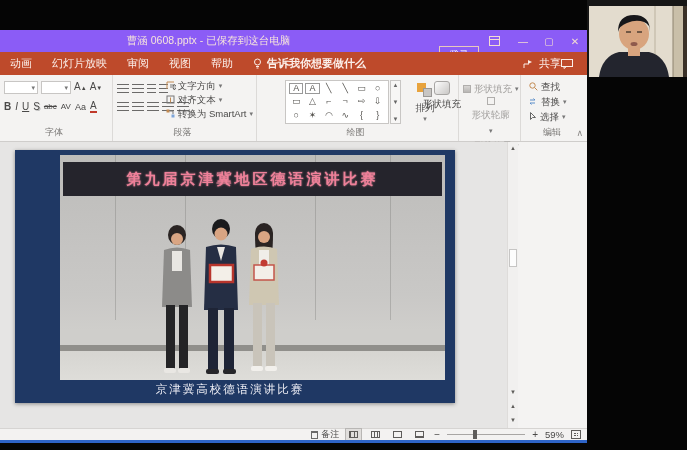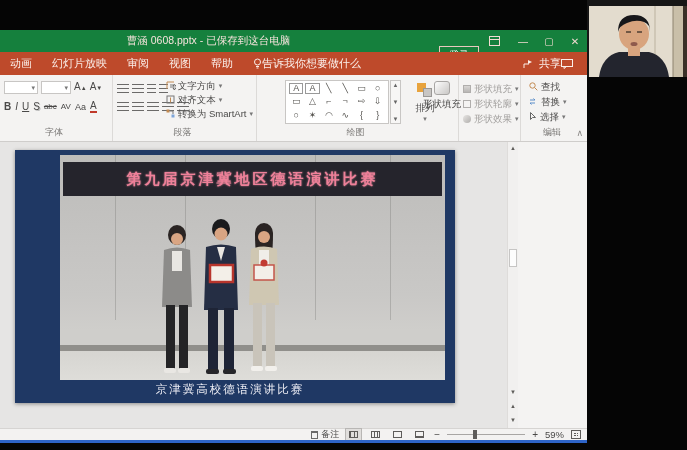--- a/index.html
+++ b/index.html
@@ -4,30 +4,30 @@
 <style>
   * { margin:0; padding:0; box-sizing:border-box; }
   html,body { background:#000; }
   body { font-family:"Liberation Sans","DejaVu Sans",sans-serif; }
   .stage { position:relative; width:687px; height:450px; background:#050505; overflow:hidden; }
 
   
   .app { position:absolute; left:0; top:30px; width:587px; height:413px; background:#F4F3F2; }
 
   
-  .titlebar { position:relative; height:22px; background:#15803d; color:#fff; }
+  .titlebar { position:relative; height:22px; background:#8b5cf6; color:#fff; }
   .title-text { position:absolute; left:0; right:170px; top:4px; text-align:center; font-size:10.5px; color:#F6E3DC; white-space:nowrap; }
   .title-controls { position:absolute; right:4px; top:0; height:22px; display:flex; align-items:center; gap:10px; }
   .signin-btn { font-size:10px; color:#fff; border:1px solid #E8C9BE; padding:1px 9px; background:transparent; cursor:default;margin-top:28px; }
   .win-glyph { font-size:10px; color:#F2DBD2; width:16px; text-align:center; }
 
   
   .tabrow { position:relative; height:23px; background:#BE4A2B; display:flex; align-items:center; color:#fff; }
   .tab { font-size:11px; padding:0 10px; height:23px; line-height:23px; color:#FBEFEA; white-space:nowrap; }
-  .tellme { display:flex; align-items:center; font-size:11px; color:#FBEFEA; padding:0 10px; white-space:nowrap; }
+  .tellme { display:flex; align-items:center; gap:5px; font-size:11px; color:#FBEFEA; padding:0 10px; white-space:nowrap;font-weight:bold; }
   .tab-right { margin-left:auto; display:flex; align-items:center; padding-right:14px; }
   .share { display:flex; align-items:center; gap:5px; font-size:11px; color:#FBEFEA; }
 
   
   .ribbon { position:relative; height:67px; background:#F4F3F2; border-bottom:1px solid #CFCDCB; font-size:10px; color:#3B3A39; }
   .rgroup { position:absolute; top:0; height:66px; border-right:1px solid #DCDAD8; }
   .rlabel { position:absolute; bottom:2px; left:0; right:4px; text-align:center; font-size:9px; color:#7A7876; }
   .rrow { position:absolute; left:4px; right:2px; display:flex; align-items:center; gap:3px; }
   .combo { height:13px; background:#fff; border:1px solid #C8C6C4; display:flex; align-items:center; justify-content:flex-end; }
   .combo .car { font-size:7px; color:#777; padding-right:2px; }
@@ -249,21 +249,21 @@
         <div class="bigbtn" style="left:-36px;width:38px;">
           <span class="ic" style="width:16px;height:14px;background:linear-gradient(135deg,#fdfdfd,#c9c7c5);border:1px solid #a8a6a4;border-radius:3px;"></span>
           <span>形状填充</span>
         </div>
         <div style="position:absolute;left:4px;top:7px;display:flex;flex-direction:column;gap:2px;">
           <span class="sidebtn" style="color:#A19F9D;">
             <span class="sq" style="width:8px;height:8px;background:linear-gradient(#d8d6d4,#b8b6b4);border:1px solid #b0aeac;"></span>
             <span>形状填充</span>
               <span class="chev">▾</span>
           </span>
-          <span class="sidebtn" style="color:#A19F9D;">
+          <span class="sidebtn" style="color:#A19F9D;flex-direction:column;">
             <span class="sq" style="width:8px;height:8px;border:1px solid #b0aeac;"></span>
             <span>形状轮廓</span>
               <span class="chev">▾</span>
           </span>
           <span class="sidebtn" style="color:#A19F9D;">
             <span class="sq" style="width:8px;height:8px;border-radius:50%;background:linear-gradient(135deg,#e8e6e4,#b0aeac);"></span>
             <span>形状效果</span>
               <span class="chev">▾</span>
           </span>
         </div>

